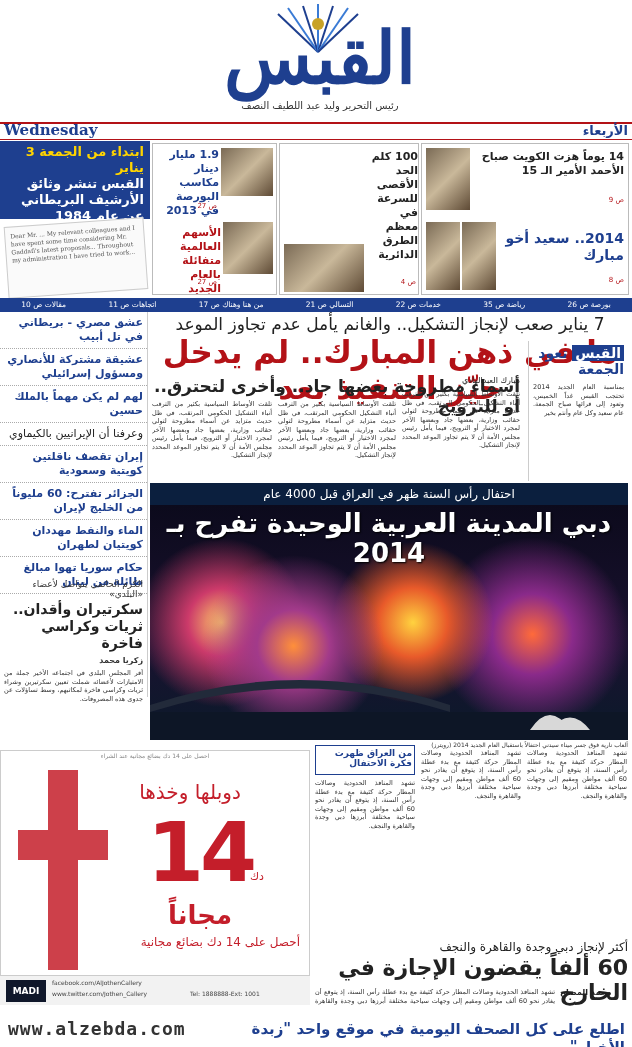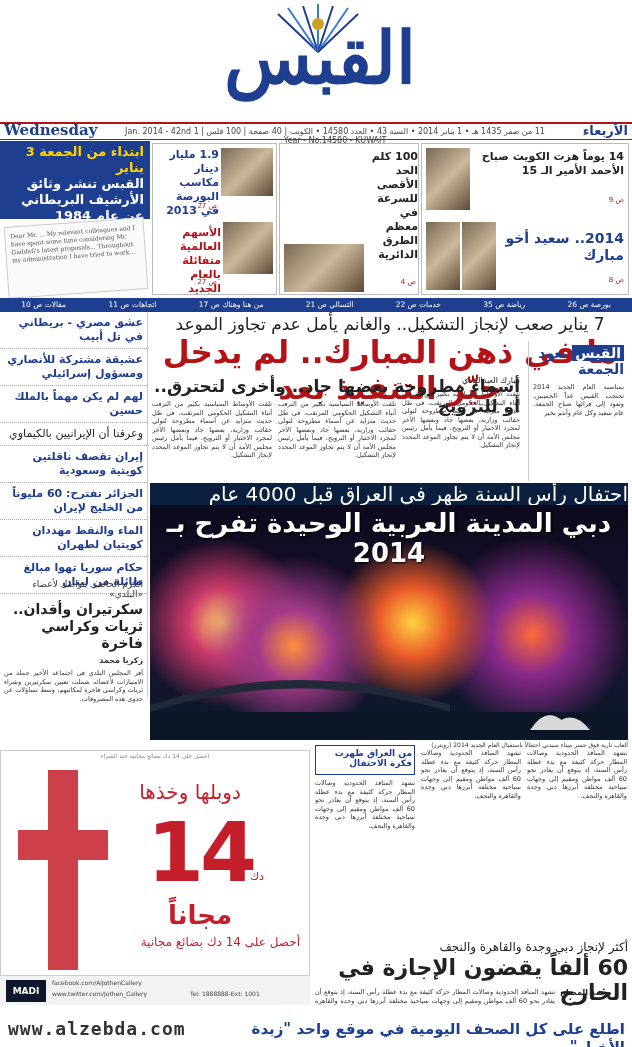--- a/index.html
+++ b/index.html
@@ -27,21 +27,21 @@
 .headline{left:150px;top:334px;width:480px;font-size:31px;font-weight:bold;color:#b31217;direction:rtl;text-align:center;letter-spacing:-1px;font-family:"DejaVu Sans",sans-serif}
 .subhead{left:150px;top:376px;width:370px;font-size:17px;font-weight:bold;color:#222;direction:rtl;text-align:right}
 .byline{left:445px;top:376px;width:75px;font-size:8px;color:#222;direction:rtl;text-align:right}
 .cols{font-size:6.5px;line-height:8.5px;color:#333;direction:rtl;text-align:justify;overflow:hidden}
 .side-r{left:528px;top:341px;width:100px;height:140px;border-left:1px solid #ccc}
 .side-r .h{font-size:14px;font-weight:bold;color:#1e3f8f;direction:rtl;text-align:right;line-height:16px}
 .side-r .logo-s{background:#1e3f8f;color:#fff;padding:0 3px}
 .left-col{left:0;top:312px;width:148px;height:265px;border-right:1px solid #ccc}
 .lc-item{font-size:11px;font-weight:bold;color:#1e3f8f;direction:rtl;text-align:right;line-height:14px;padding:4px 4px;border-bottom:1px dotted #aaa}
 .lc-item.black{color:#222;font-weight:normal}
-.photo-head-bar{left:150px;top:483px;width:478px;height:22px;background:#0b1f3e;color:#fff;font-size:20px;direction:rtl;line-height:22px}
+.photo-head-bar{left:150px;top:483px;width:478px;height:22px;background:#0b1f3e;color:#fff;font-size:12px;direction:rtl;text-align:center;line-height:22px}
 .photo{left:150px;top:505px;width:478px;height:235px;background:radial-gradient(circle at 30% 60%,#ff8f3a 0,#a23a8a 10%,transparent 25%),radial-gradient(circle at 55% 50%,#ffd23f 0,#e85a2a 12%,transparent 28%),radial-gradient(circle at 80% 55%,#ff6a3a 0,#8a2a8a 10%,transparent 24%),radial-gradient(circle at 15% 50%,#ffcc66 0,#cc3a6a 8%,transparent 20%),linear-gradient(#0c0a1c,#1a1230 60%,#0a1a2a)}
 .photo-title{left:150px;top:508px;width:478px;font-size:26px;font-weight:bold;color:#fff;direction:rtl;text-align:center;text-shadow:1px 1px 2px #000}
 .bridge{left:150px;top:660px;width:478px;height:80px}
 .caption{left:150px;top:741px;width:478px;font-size:6px;color:#333;direction:rtl;text-align:right}
 .left-mid{left:0;top:577px;width:148px;height:120px;border-right:1px solid #ccc}
 .left-mid .k{font-size:9px;color:#333;direction:rtl;text-align:right;padding:2px 4px}
 .left-mid .h{font-size:14px;font-weight:bold;color:#222;direction:rtl;text-align:right;line-height:17px;padding:0 4px}
 .left-mid .by{font-size:8px;font-weight:bold;color:#333;direction:rtl;text-align:right;padding:4px}
 .ad{left:0;top:750px;width:310px;height:255px;border:1px solid #ccc;background:#fff}
 .ad-top{left:8px;top:752px;width:294px;height:10px;font-size:6px;color:#888;direction:rtl;text-align:center}
@@ -69,25 +69,25 @@
         <path d="M60 48 L30 4" stroke="#3a7bd5"></path>
       <path d="M60 48 L45 2" stroke="#1e3f8f"></path>
         <path d="M60 48 L60 0" stroke="#3a7bd5"></path>
       <path d="M60 48 L75 2" stroke="#1e3f8f"></path>
         <path d="M60 48 L90 4" stroke="#3a7bd5"></path>
       <path d="M60 48 L100 10" stroke="#1e3f8f"></path>
     </g>
     <circle cx="60" cy="20" r="6" fill="#c8a227"></circle>
   </svg>
   <div class="abs logo">القبس</div>
+  <div class="abs tagline">رئيس التحرير وليد عبد اللطيف النصف</div>
 </div>
 
 <div class="abs dateline">
   <span class="abs en">Wednesday</span>
-  <span class="abs mid">11 من صفر 1435 هـ • 1 يناير 2014 • السنة 43 • العدد 14580 • الكويت | 40 صفحة | 100 فلس | 1 Jan. 2014 - 42nd Year - No.14580 - KUWAIT</span>
   <span class="abs ar">الأربعاء</span>
 </div>
 
 <div class="abs blue-head">
   <div class="y">ابتداء من الجمعة 3 يناير</div>
   <div>القبس تنشر وثائق الأرشيف البريطاني عن عام 1984</div>
 </div>
 <div class="abs letter">Dear Mr. ... My relevant colleagues and I have spent some time considering Mr. Gaddafi's latest proposals... Throughout my administration I have tried to work...</div>
 
 <div class="abs tbox" style="left:152px;top:143px;width:125px;height:152px">

